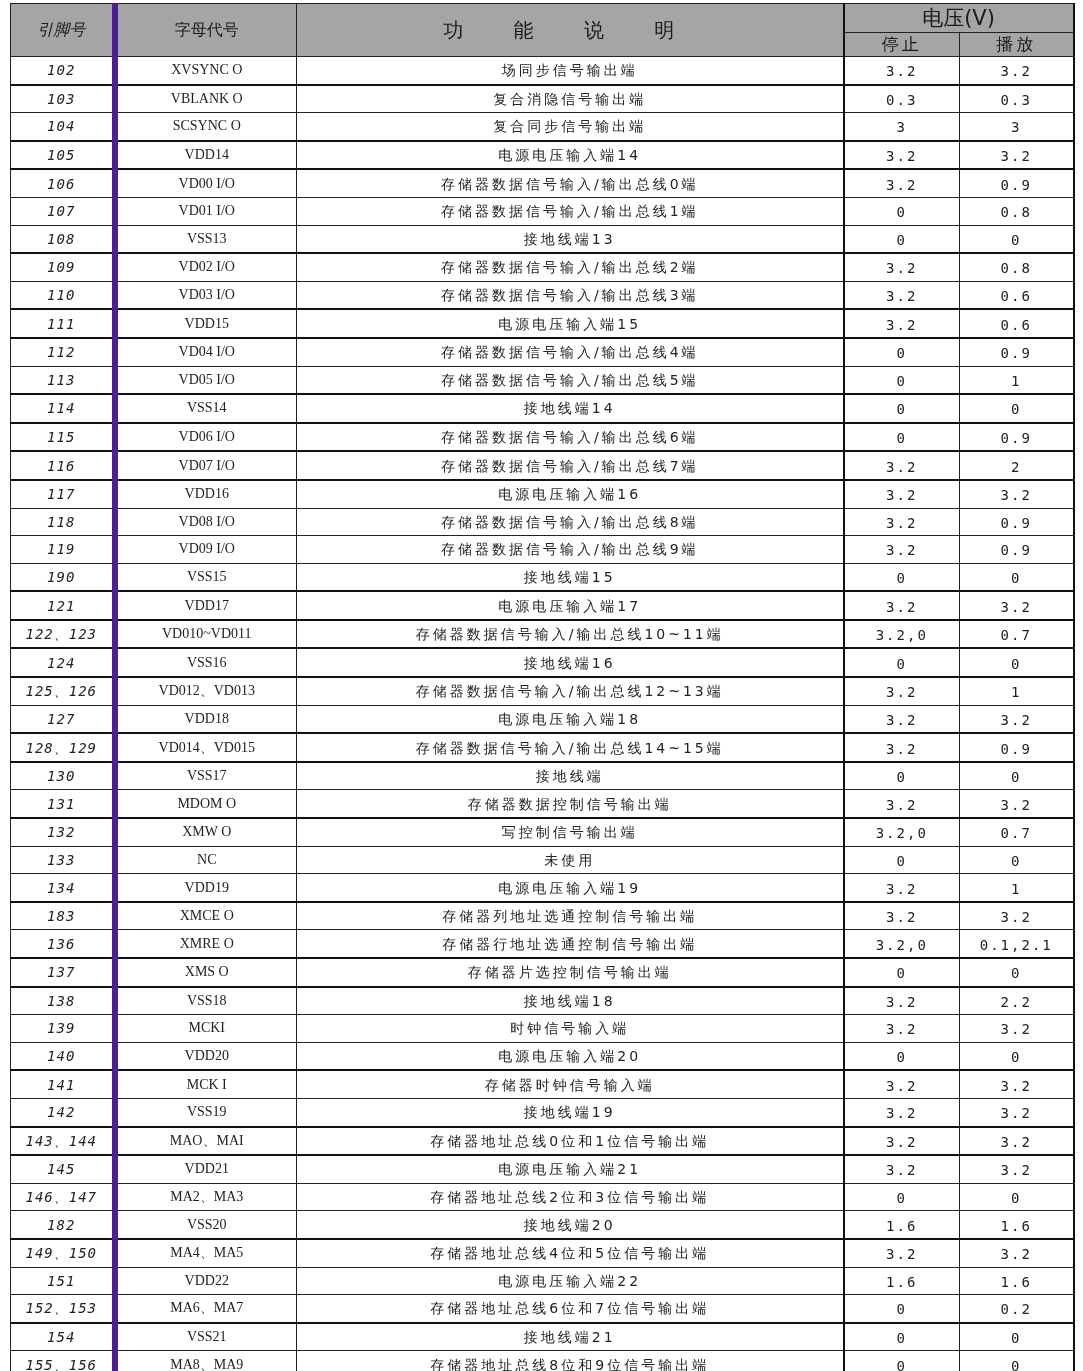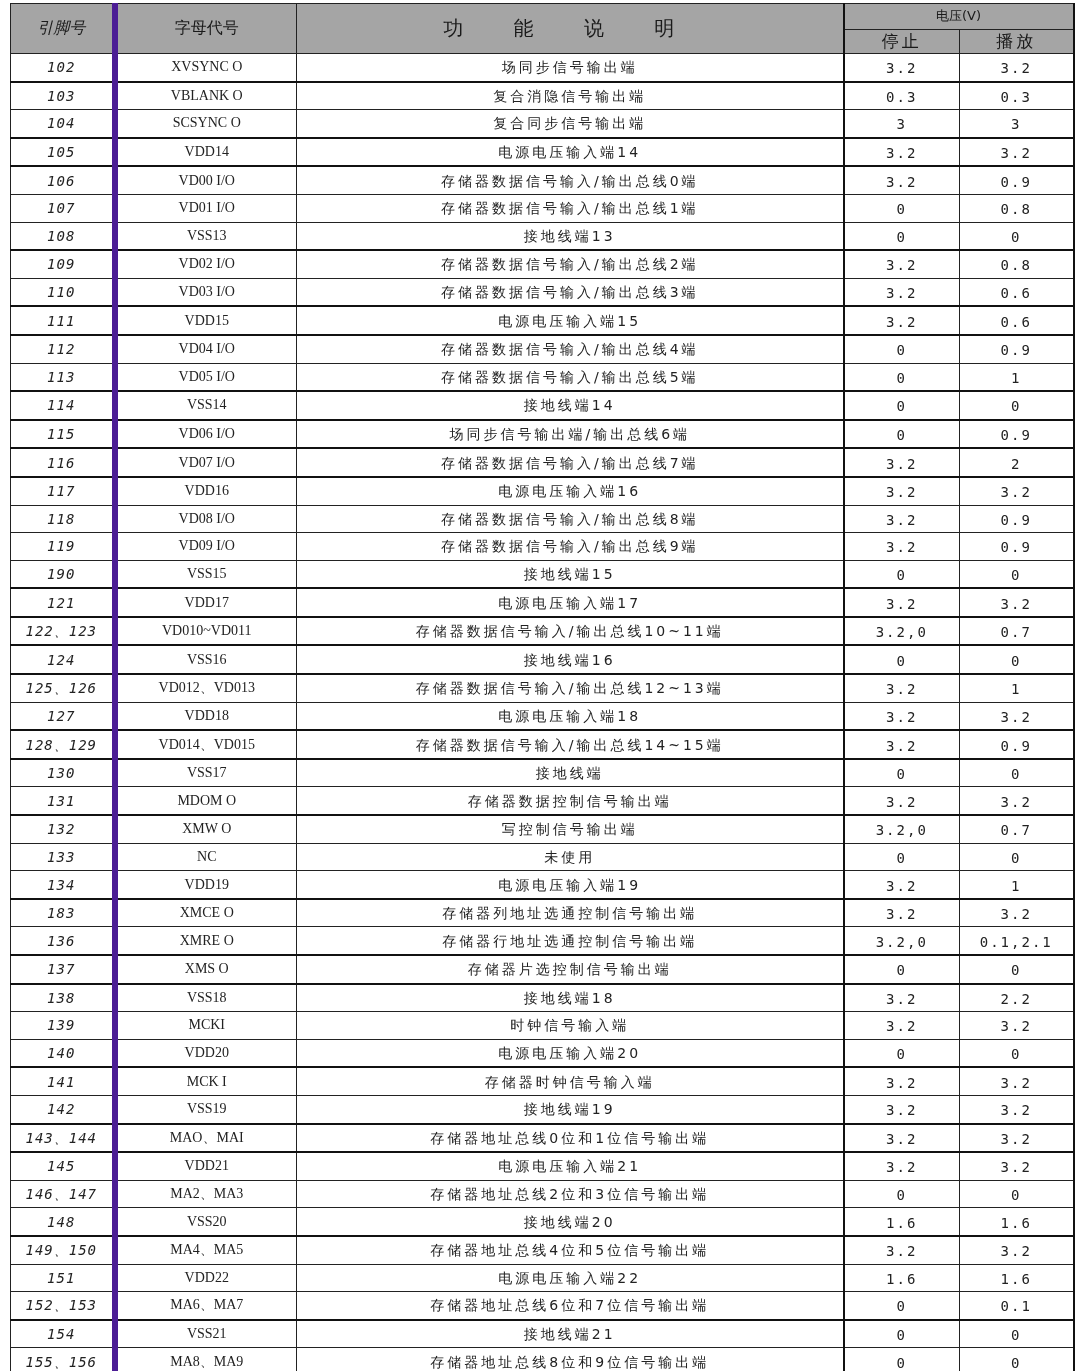--- a/index.html
+++ b/index.html
@@ -6,21 +6,21 @@
   body { width: 1083px; height: 1371px; position: relative; overflow: hidden;
          font-family: "DejaVu Sans", "Liberation Sans", sans-serif; color: #222; }
   .table-wrap { position: absolute; left: 10px; top: 3px; width: 1063px; }
   table { border-collapse: collapse; width: 1063px; table-layout: fixed; }
   col.c1 { width: 104px; } col.c2 { width: 182px; } col.c3 { width: 547px; }
   col.c4 { width: 116px; } col.c5 { width: 114px; }
   th { background: #a5a5a5; font-weight: normal; font-size: 16px; color: #1a1a1a;
        border: 1px solid #222; padding: 0; text-align: center; }
   th.tall { height: 49px; }
   th.sub { height: 23px; font-size: 17px; letter-spacing: 3px; }
-  th.top { height: 24px; font-size: 13px; }
+  th.top { height: 24px; font-size: 21px; }
   th.func { letter-spacing: 22px; font-size: 20px; }
   td { border: 1px solid #222; height: 24.6px; padding: 0; text-align: center;
        font-size: 14px; line-height: 24px; white-space: nowrap; overflow: hidden;
        font-family: "DejaVu Sans Mono", "Liberation Mono", monospace; }
   td.pin { letter-spacing: 1px; }
   td.code { font-family: Liberation Serif, serif; font-size: 14px; }
   td.desc { font-family: "DejaVu Sans", sans-serif; letter-spacing: 3px; font-size: 14px; margin-left: 28px; }
   td.v { letter-spacing: 2px; padding-top: 2px; }
   tr.thick td { border-top: 2px solid #111; }
   td.c1, th.c1 { border-right: 6px solid #4c1d95; font-style: italic; }
@@ -139,21 +139,21 @@
         <tr class="thick">
           <td class="pin c1">114</td>
           <td class="code">VSS14</td>
           <td class="desc c3">接地线端14</td>
           <td class="v">0</td>
           <td class="v c5">0</td>
         </tr>
         <tr class="thick">
           <td class="pin c1">115</td>
           <td class="code">VD06 I/O</td>
-          <td class="desc c3">场同步信号输出端/输出总线6端</td>
+          <td class="desc c3">存储器数据信号输入/输出总线6端</td>
           <td class="v">0</td>
           <td class="v c5">0.9</td>
         </tr>
         <tr class="thick">
           <td class="pin c1">116</td>
           <td class="code">VD07 I/O</td>
           <td class="desc c3">存储器数据信号输入/输出总线7端</td>
           <td class="v">3.2</td>
           <td class="v c5">2</td>
         </tr>
@@ -333,21 +333,21 @@
           <td class="v c5">3.2</td>
         </tr>
         <tr>
           <td class="pin c1">146、147</td>
           <td class="code">MA2、MA3</td>
           <td class="desc c3">存储器地址总线2位和3位信号输出端</td>
           <td class="v">0</td>
           <td class="v c5">0</td>
         </tr>
         <tr>
-          <td class="pin c1">148</td>
+          <td class="pin c1">182</td>
           <td class="code">VSS20</td>
           <td class="desc c3">接地线端20</td>
           <td class="v">1.6</td>
           <td class="v c5">1.6</td>
         </tr>
         <tr class="thick">
           <td class="pin c1">149、150</td>
           <td class="code">MA4、MA5</td>
           <td class="desc c3">存储器地址总线4位和5位信号输出端</td>
           <td class="v">3.2</td>
@@ -358,21 +358,21 @@
           <td class="code">VDD22</td>
           <td class="desc c3">电源电压输入端22</td>
           <td class="v">1.6</td>
           <td class="v c5">1.6</td>
         </tr>
         <tr>
           <td class="pin c1">152、153</td>
           <td class="code">MA6、MA7</td>
           <td class="desc c3">存储器地址总线6位和7位信号输出端</td>
           <td class="v">0</td>
-          <td class="v c5">0.1</td>
+          <td class="v c5">0.2</td>
         </tr>
         <tr class="thick">
           <td class="pin c1">154</td>
           <td class="code">VSS21</td>
           <td class="desc c3">接地线端21</td>
           <td class="v">0</td>
           <td class="v c5">0</td>
         </tr>
         <tr>
           <td class="pin c1">155、156</td>

